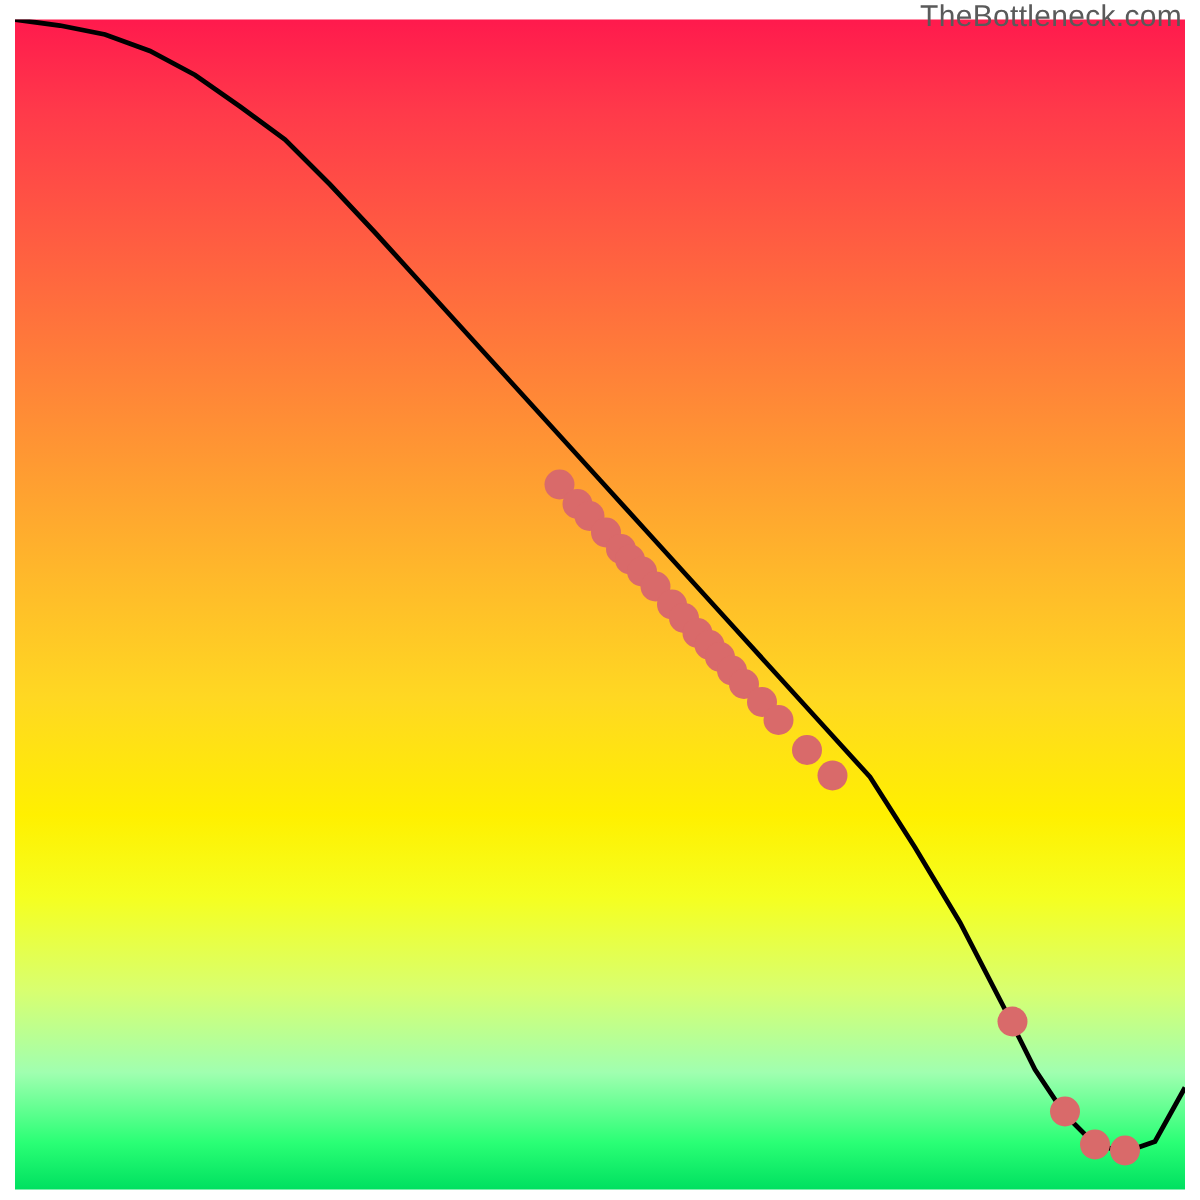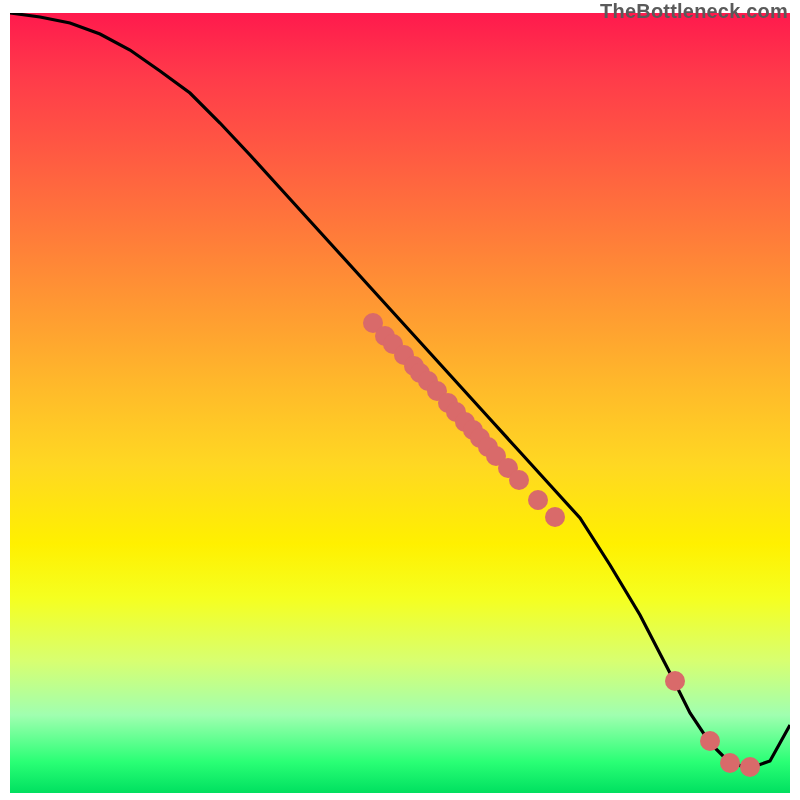--- a/index.html
+++ b/index.html
@@ -37,21 +37,21 @@
       #2aff75 96%,
       #00e060 100%
     );
   }
   .attribution {
     position: absolute;
     top: 0px;
     right: 12px;
     color: #5a5a5a;
     font-size: 20px;
-    font-weight: 700;
+    font-weight: 400;
     letter-spacing: 0.2px;
   }
   svg.overlay {
     position: absolute;
     left: 10px;
     top: 13px;
     width: 780px;
     height: 780px;
   }
 </style>

